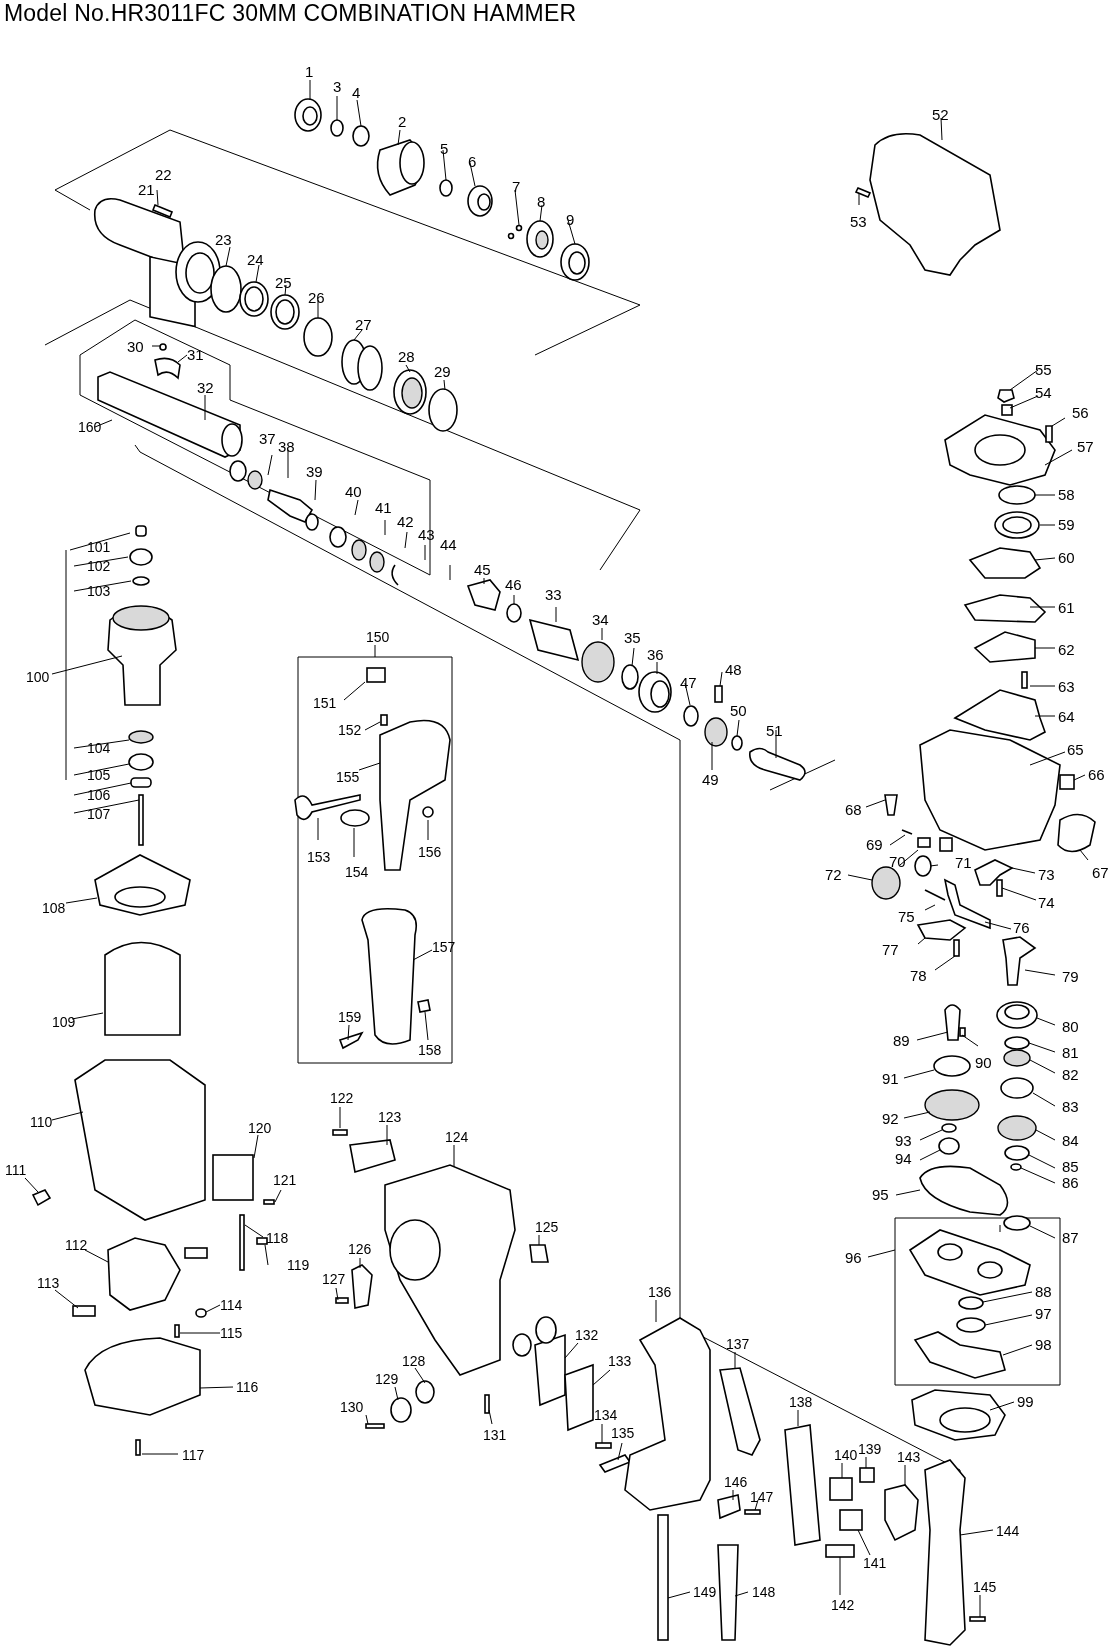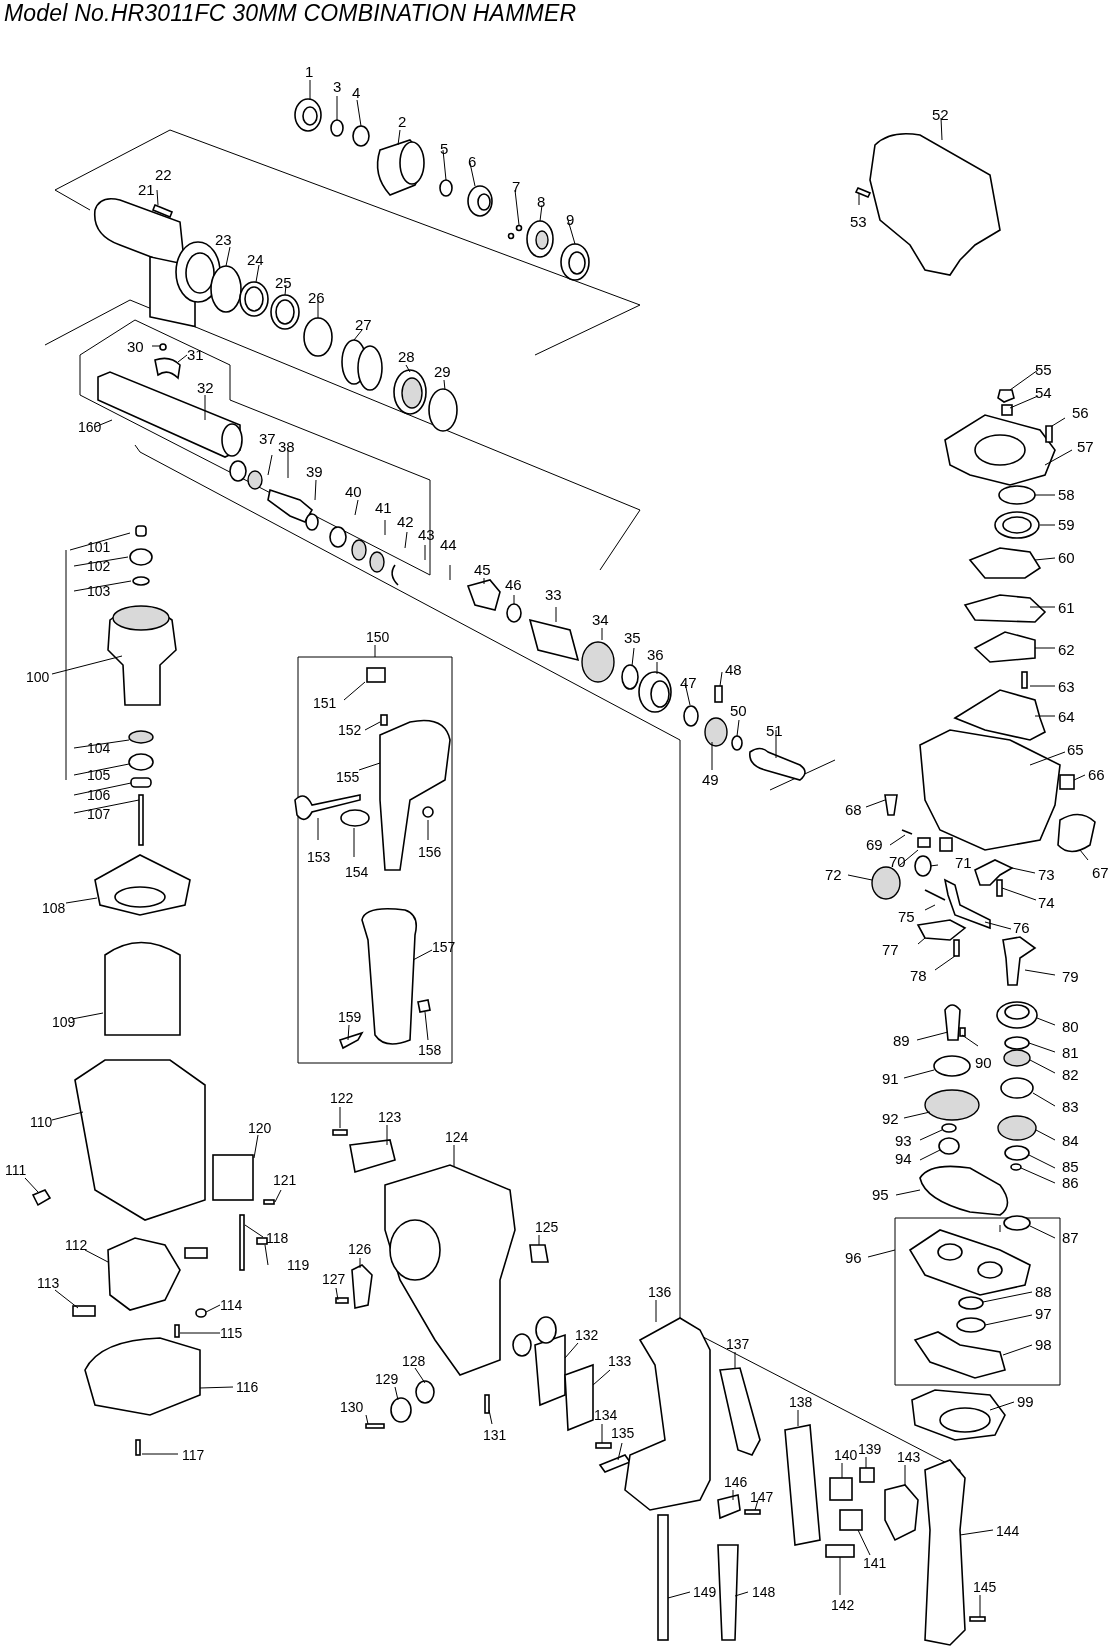--- a/index.html
+++ b/index.html
@@ -1,17 +1,17 @@
 <!DOCTYPE html>
 <html><head>
 <meta charset="utf-8">
 <style>
   html, body { margin: 0; padding: 0; background: #ffffff; }
   body { width: 1112px; height: 1649px; position: relative; overflow: hidden; font-family: "Liberation Sans", sans-serif; color: #000; }
-  #title { position: absolute; left: 4px; top: 0px; font-size: 23px; letter-spacing: 0.2px; white-space: nowrap; font-style: italic; }
+  #title { position: absolute; left: 4px; top: 0px; font-size: 23px; letter-spacing: 0.2px; white-space: nowrap; }
   #diagram { position: absolute; left: 0; top: 0; width: 1112px; height: 1649px; }
   .lbl { font-family: "Liberation Sans", sans-serif; font-size: 15px; fill: #000; }
   .lbl.sm { font-size: 14px; }
   .part { fill: #fff; stroke: #000; stroke-width: 1.6; }
   .partd { fill: #d9d9d9; stroke: #000; stroke-width: 1.4; }
   .leader { stroke: #000; stroke-width: 1; fill: none; }
   .frame { stroke: #000; stroke-width: 1; fill: none; }
 </style>
 </head>
 <body>

